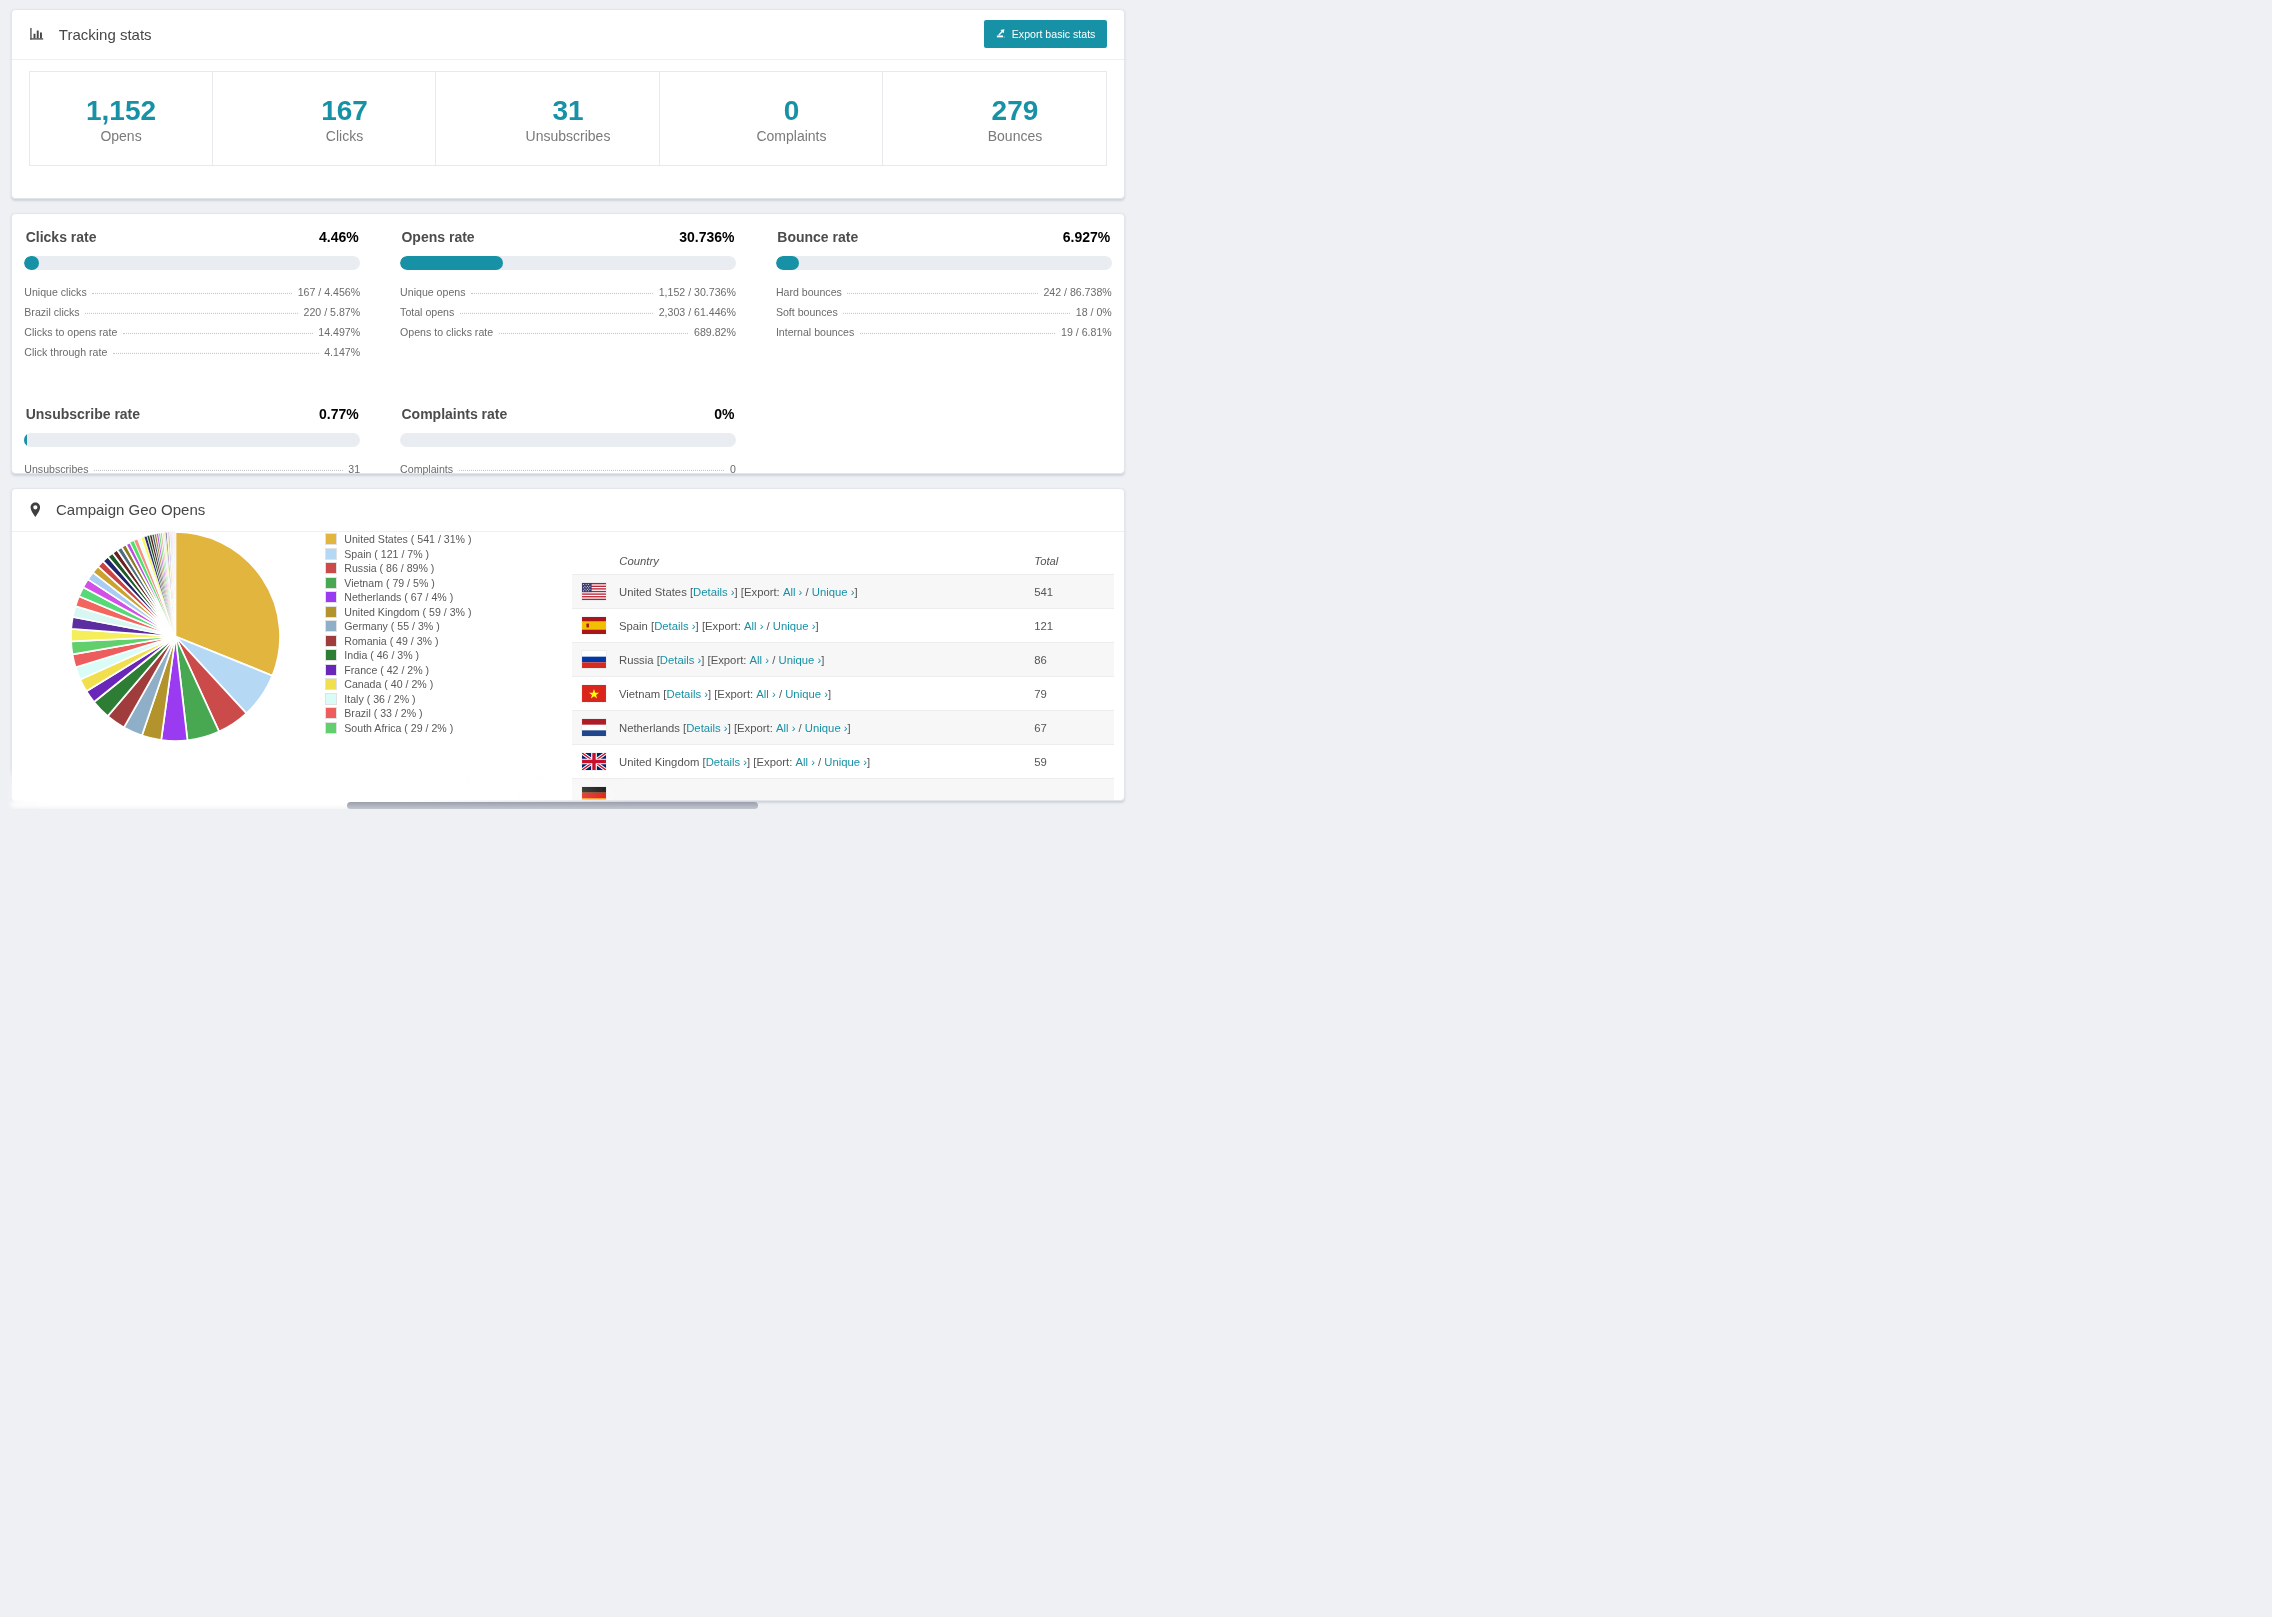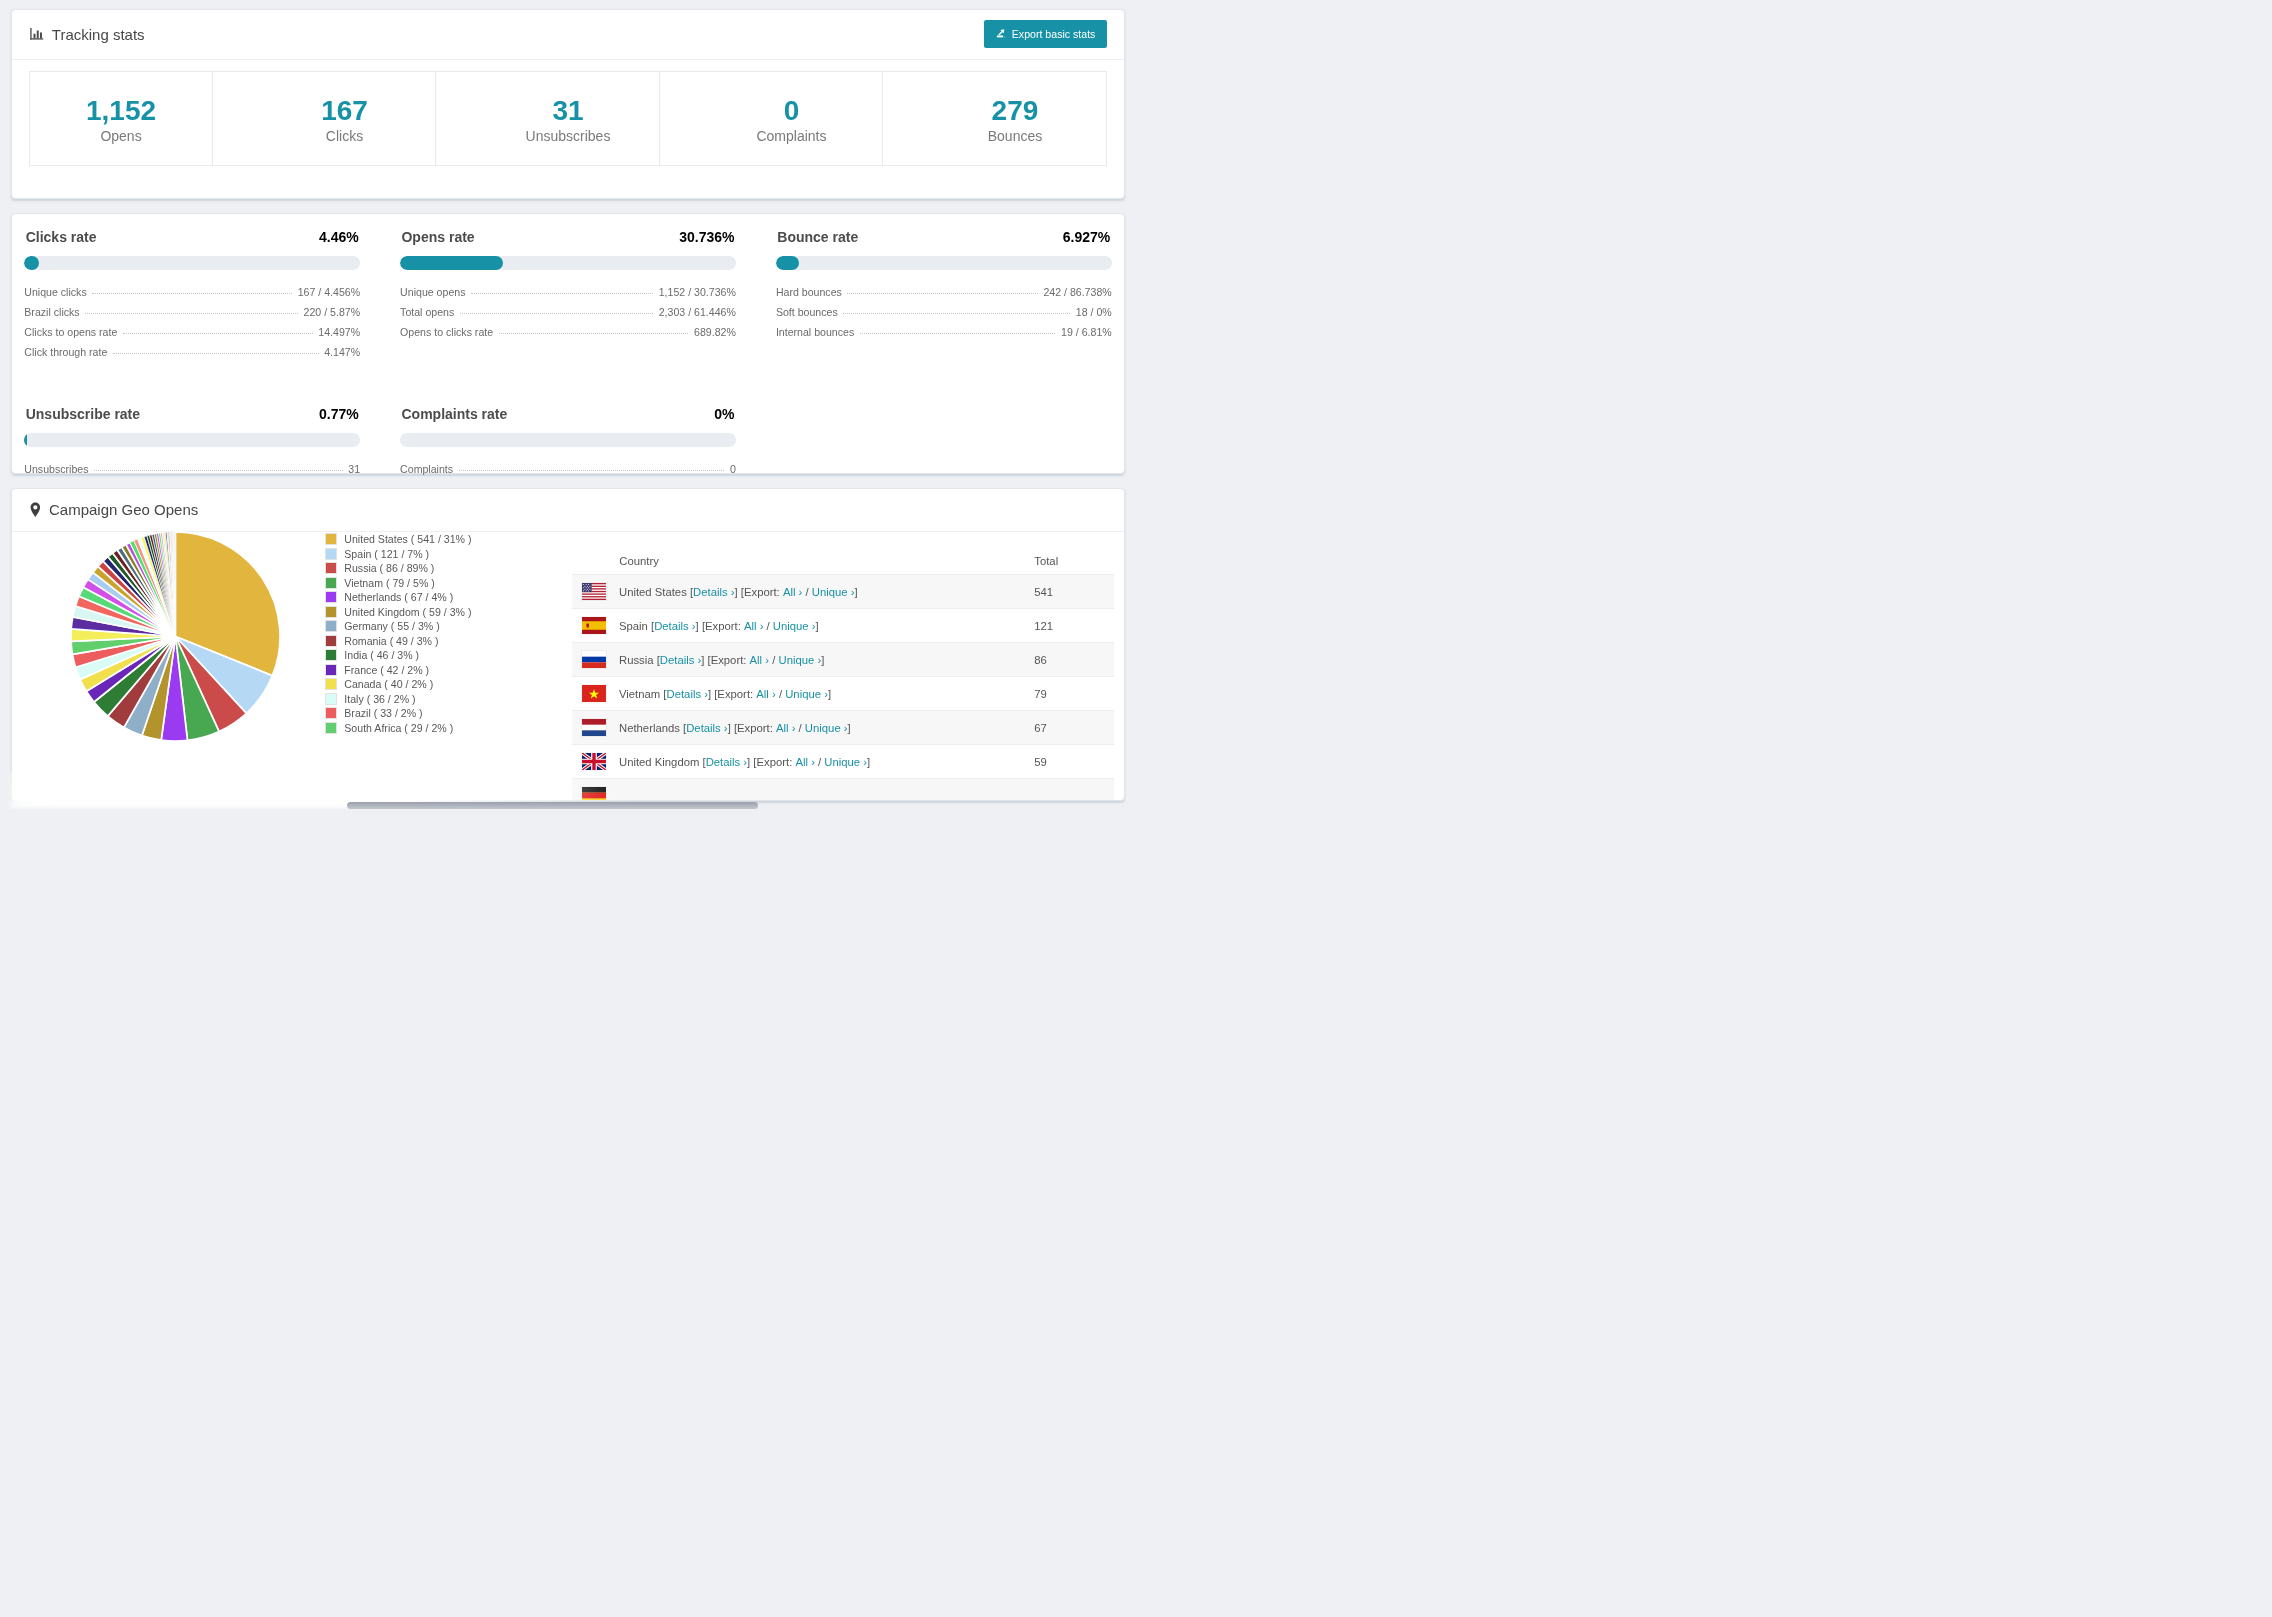--- a/index.html
+++ b/index.html
@@ -2,21 +2,21 @@
 <html style="font-size:11.3px"><head>
 <meta charset="utf-8">
 <style>
   html,body{margin:0;padding:0;background:#eef0f3;font-family:"Liberation Sans",sans-serif;}
   #page{position:relative;width:1136px;height:809px;overflow:hidden;background:#eef0f3;}
   .card{position:relative;background:#fff;border:0.7px solid #e2e5e9;border-radius:4.2px;
         box-shadow:0 1.4px 2.1px rgba(150,160,175,.35);margin:0 11.3px;}
   
   #card-tracking{margin-top:8.5px;height:188px;}
   .card-head{display:flex;align-items:center;justify-content:space-between;height:49px;padding:0 17px;}
-  .card-title{display:flex;align-items:center;gap:7px;font-size:15px;color:#474747;}
+  .card-title{display:flex;align-items:center;gap:14px;font-size:15px;color:#474747;}
   .card-title svg{display:block;}
   .hdivider{height:0.7px;background:#edeff1;}
   .btn-teal{display:flex;align-items:center;gap:5.6px;border:none;cursor:pointer;
             background:#1791a5;color:#fff;font-size:10.6px;padding:7px 11.3px;border-radius:2.1px;
             font-family:"Liberation Sans",sans-serif;}
   #stats-strip{display:flex;margin:12px 17px 0;border:0.7px solid #e7e9ec;gap:41px;}
   .stat-cell{flex:1;text-align:center;padding:23px 0 21px;border-right:0.7px solid #e7e9ec;background:#fff;}
   .stat-cell:last-child{border-right:none;}
   .stat-num{font-size:28px;font-weight:bold;color:#1791a5;line-height:31px;}
   .stat-label{font-size:14px;color:#7a7a7a;margin-top:2.1px;}
@@ -32,21 +32,21 @@
   .rrow{display:flex;align-items:baseline;font-size:10.6px;color:#6b6b6b;height:20px;}
   .rrow .leader{flex:1;border-bottom:0.7px dotted #c3c3c3;margin:0 5.6px;transform:translateY(-2.1px);}
   
   #card-geo{margin-top:14px;height:311px;overflow:hidden;}
   #geo-content{position:relative;height:268px;}
   #pie-svg{position:absolute;left:54px;top:-4.2px;}
   #legend{position:absolute;left:313px;top:0.7px;}
   .lg-item{display:flex;align-items:center;height:14.5px;font-size:10.6px;color:#595959;}
   .lg-swatch{width:10px;height:10px;border:1.4px solid #e2e2e2;margin-right:7px;flex:0 0 auto;}
   #geo-table{position:absolute;left:560px;top:17px;width:542px;}
-  .g-header{display:flex;height:26px;align-items:center;font-size:11.3px;color:#555;}
+  .g-header{display:flex;height:26px;align-items:center;font-size:11.3px;color:#555;font-style:italic;}
   .g-header .gh-country{margin-left:47px;}
   .g-header .gh-total{position:absolute;left:462px;}
   .grow{position:relative;display:flex;align-items:center;height:33px;border-top:0.7px solid #ededee;font-size:11.3px;color:#555;}
   .grow.stripe{background:#f7f7f8;}
   .flag{width:24px;height:17px;margin-left:10px;margin-right:12.7px;flex:0 0 auto;box-shadow:0 0 0 0.7px rgba(0,0,0,.06);}
   .flag svg{display:block;width:24px;height:17px;}
   .meta{white-space:pre;color:#555;}
   .glink{color:#1791a5;text-decoration:none;cursor:pointer;white-space:pre;}
   .g-total{position:absolute;left:462px;color:#555;}
   

